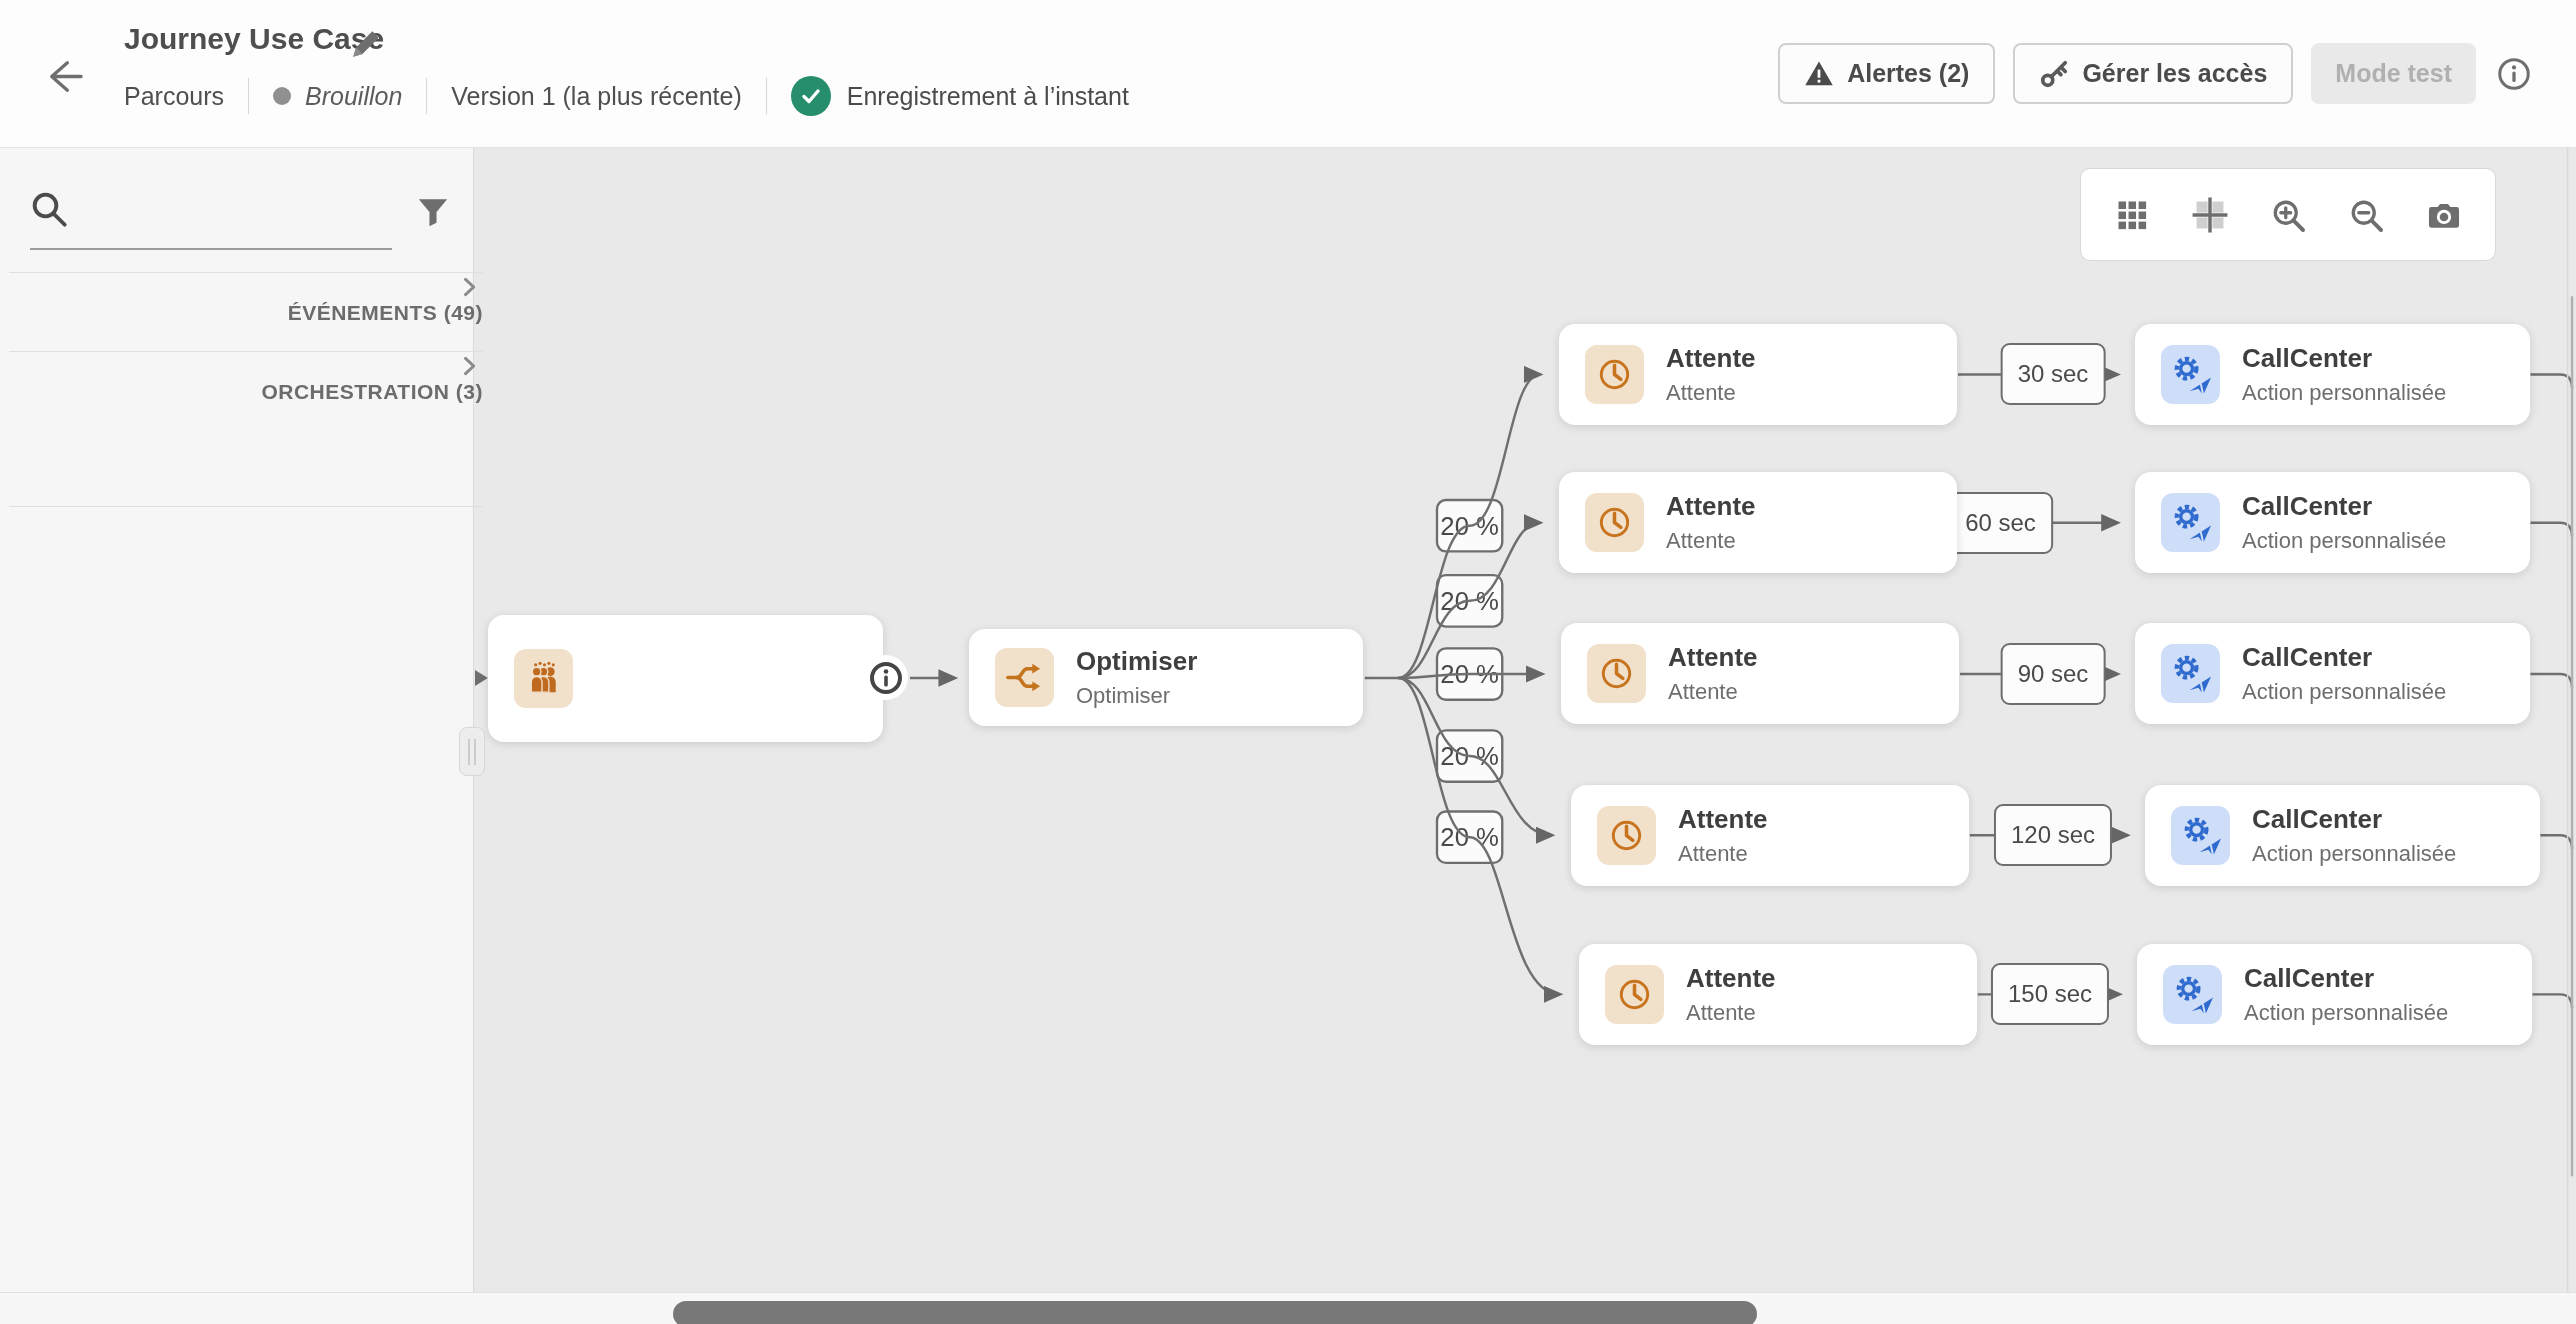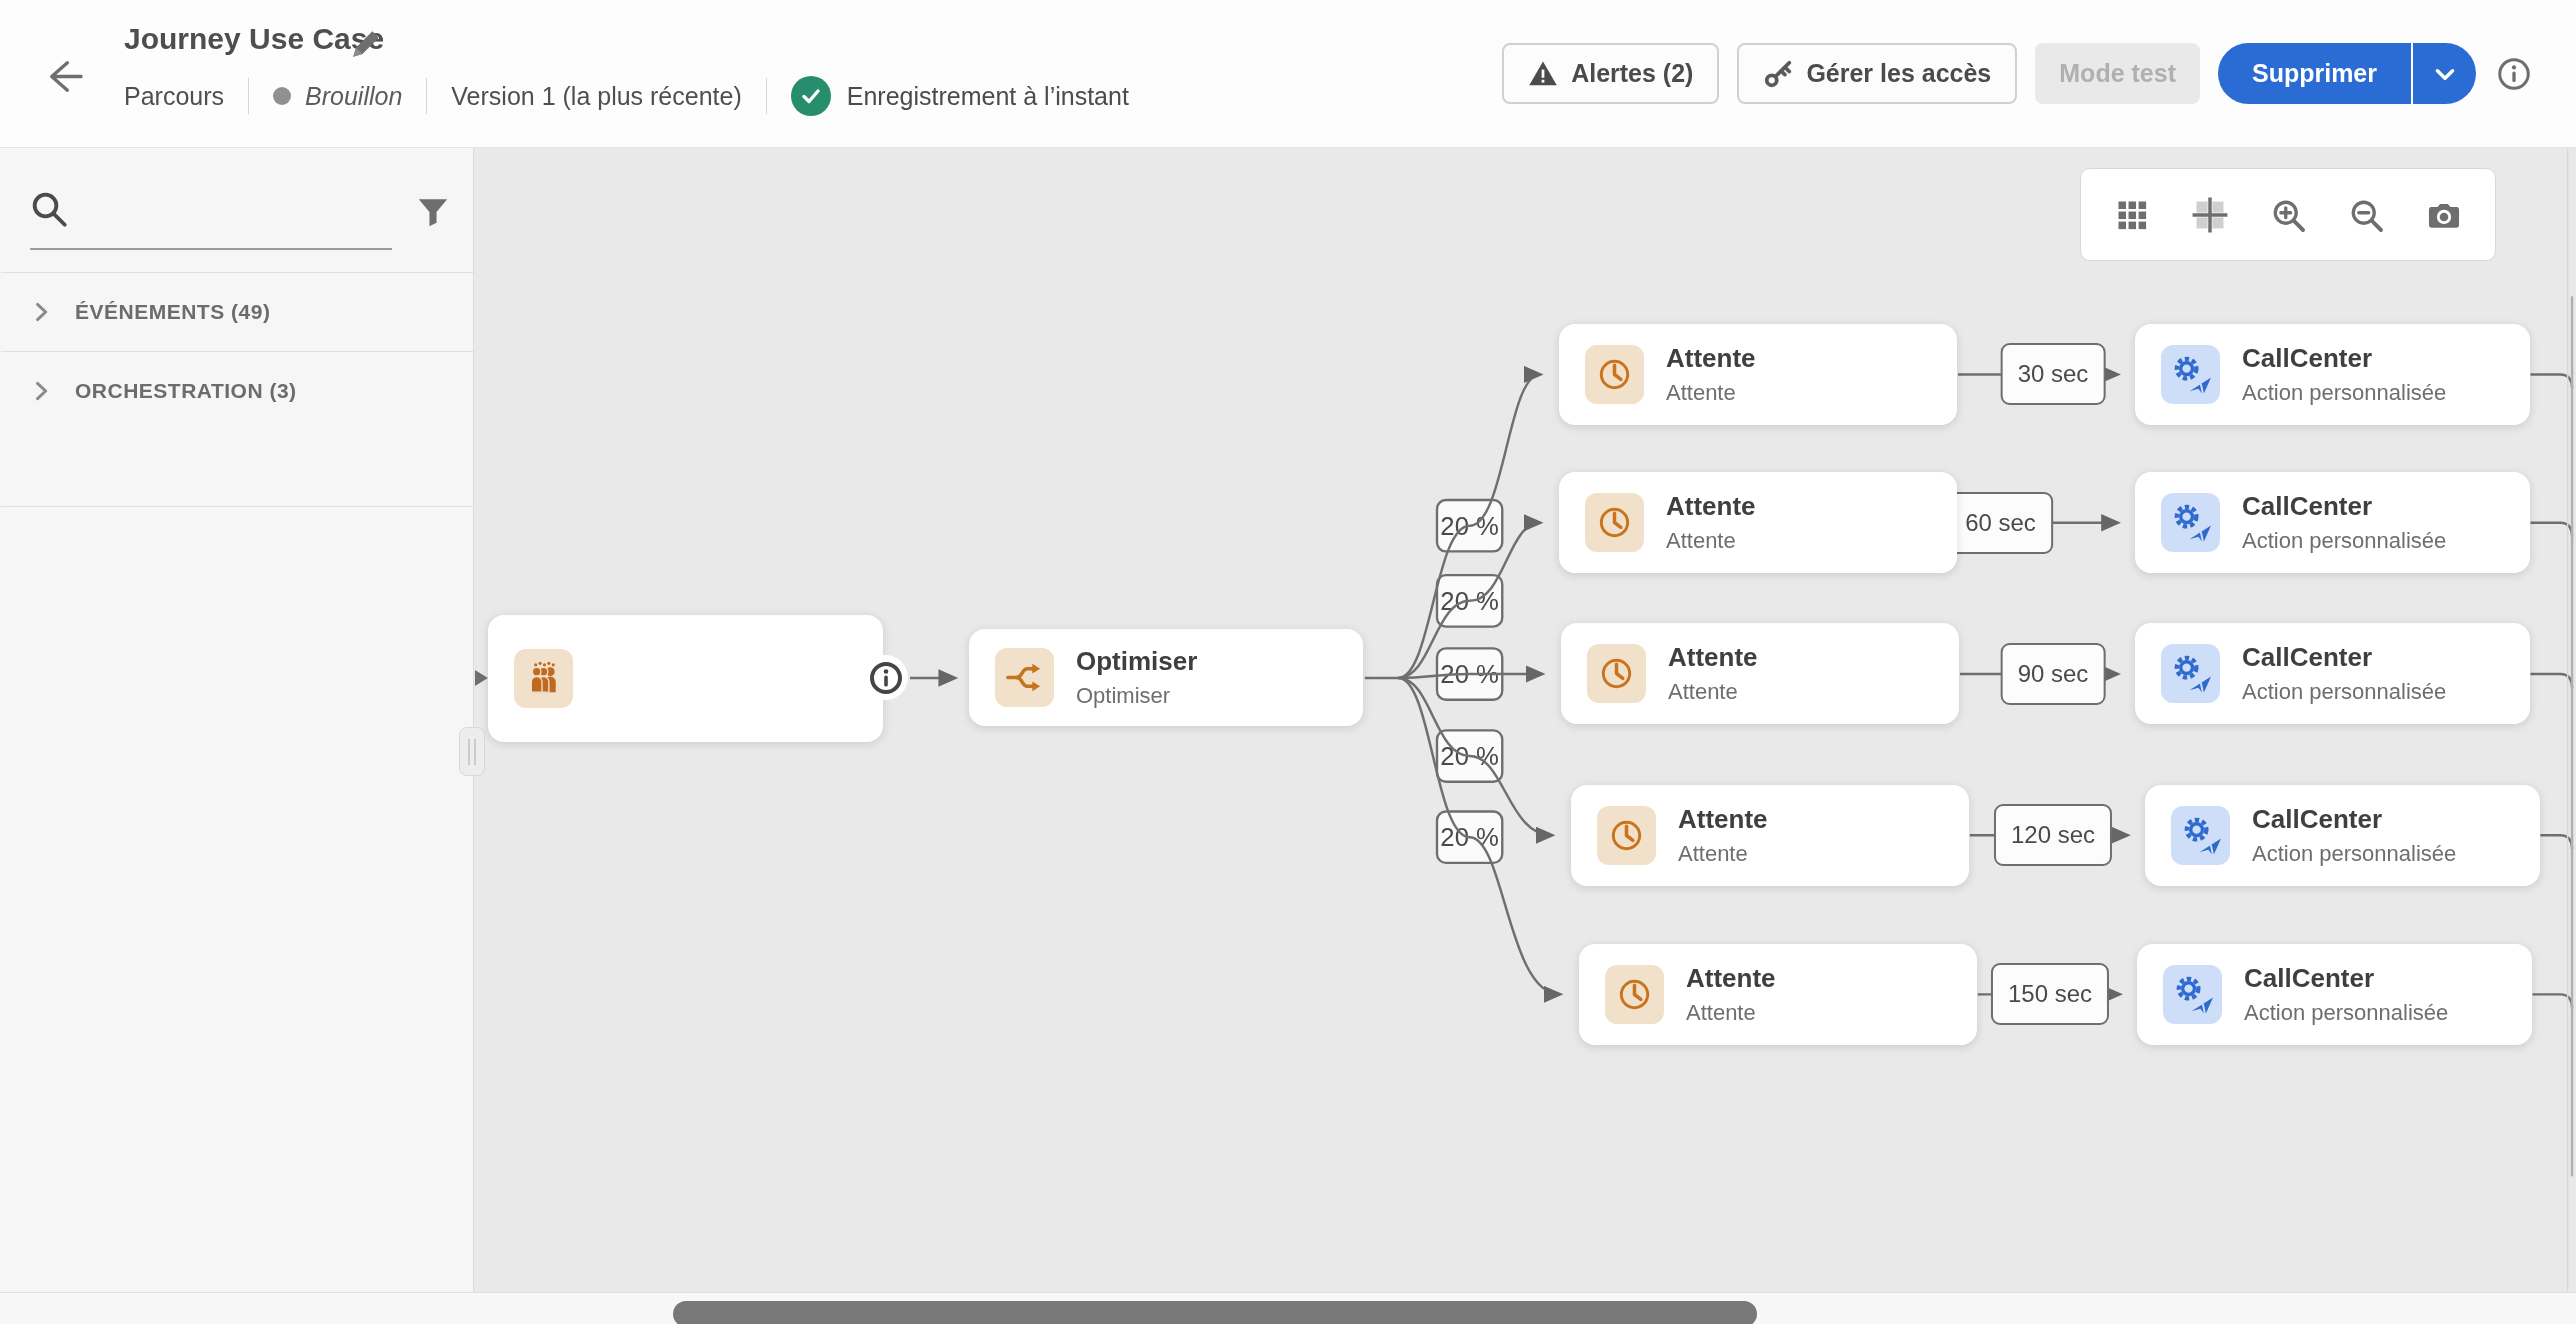--- a/index.html
+++ b/index.html
@@ -37,22 +37,22 @@
   
   .sidebar { position:absolute; left:0; top:148px; width:474px; height:1144px;
     background:#f6f6f6; border-right:1px solid #dcdcdc; z-index:20; }
   .search-row { position:absolute; left:0; top:0; width:474px; height:124px; }
   .search-icon { position:absolute; left:28px; top:40px; }
   .search-input { position:absolute; left:30px; top:59px; width:362px; height:43px;
     border:none; border-bottom:2px solid #9b9b9b; background:transparent; font-size:24px;
     font-family:inherit; color:#4b4b4b; outline:none; }
   .filter-btn { position:absolute; left:407px; top:38px; width:51px; height:51px;
     display:flex; align-items:center; justify-content:center; cursor:pointer; }
-  .side-section { position:absolute; left:1px; width:474px; height:79px; border-top:1px solid #dfdfdf;
-    display:flex; align-items:center; cursor:pointer; }
+  .side-section { position:absolute; left:9px; width:474px; height:79px; border-top:1px solid #dfdfdf;
+    display:flex; align-items:flex-end; cursor:pointer;flex-direction:column; }
   .side-chevron { margin-left:26px; display:flex; }
   .side-label { margin-left:20px; font-size:21px; font-weight:700; color:#6c6c6c; letter-spacing:0.5px; }
   .resize-handle { position:absolute; left:459px; top:578px; width:26px; height:49px;
     background:#ededed; border:1px solid #d7d7d7; border-radius:8px; cursor:col-resize; z-index:25;
     display:flex; align-items:center; justify-content:center; gap:4px; }
   .resize-handle i { display:block; width:2px; height:26px; background:#cccccc; }
 
   
   .canvas { position:absolute; left:474px; top:148px; width:2102px; height:1144px; background:#e9e9e9; }
   .edge-svg { position:absolute; left:0; top:0; width:2102px; height:1144px; }
@@ -132,29 +132,20 @@
       <button class="hbtn">
         <svg width="30" height="30" viewBox="0 0 24 24">
           <circle cx="7" cy="17" r="4" fill="none" stroke="#5a5a5a" stroke-width="3"></circle>
           <path d="M10 14 L21 3 M17.5 6.5 L21 10 M14.5 9.5 L17.5 12.5" fill="none" stroke="#5a5a5a" stroke-width="3" stroke-linecap="round"></path>
         </svg>
         <span>Gérer les accès</span>
       </button>
       <button class="hbtn hbtn-quiet">
         <span>Mode test</span>
       </button>
-      <div class="split-btn">
-        <button class="split-main">Supprimer</button>
-        <span class="split-sep"></span>
-        <button class="split-arrow">
-          <svg width="26" height="26" viewBox="0 0 24 24">
-            <path d="M5 9 L12 16 L19 9" fill="none" stroke="#ffffff" stroke-width="3.2" stroke-linecap="round" stroke-linejoin="round"></path>
-          </svg>
-        </button>
-      </div>
       <span class="info-top">
         <svg width="36" height="36" viewBox="0 0 24 24">
           <circle cx="12" cy="12" r="9.5" fill="none" stroke="#6e6e6e" stroke-width="2"></circle>
           <circle cx="12" cy="7.6" r="1.4" fill="#6e6e6e"></circle>
           <rect x="10.9" y="10.4" width="2.2" height="7" rx="1" fill="#6e6e6e"></rect>
         </svg>
       </span>
     </div>
   </div>
 

